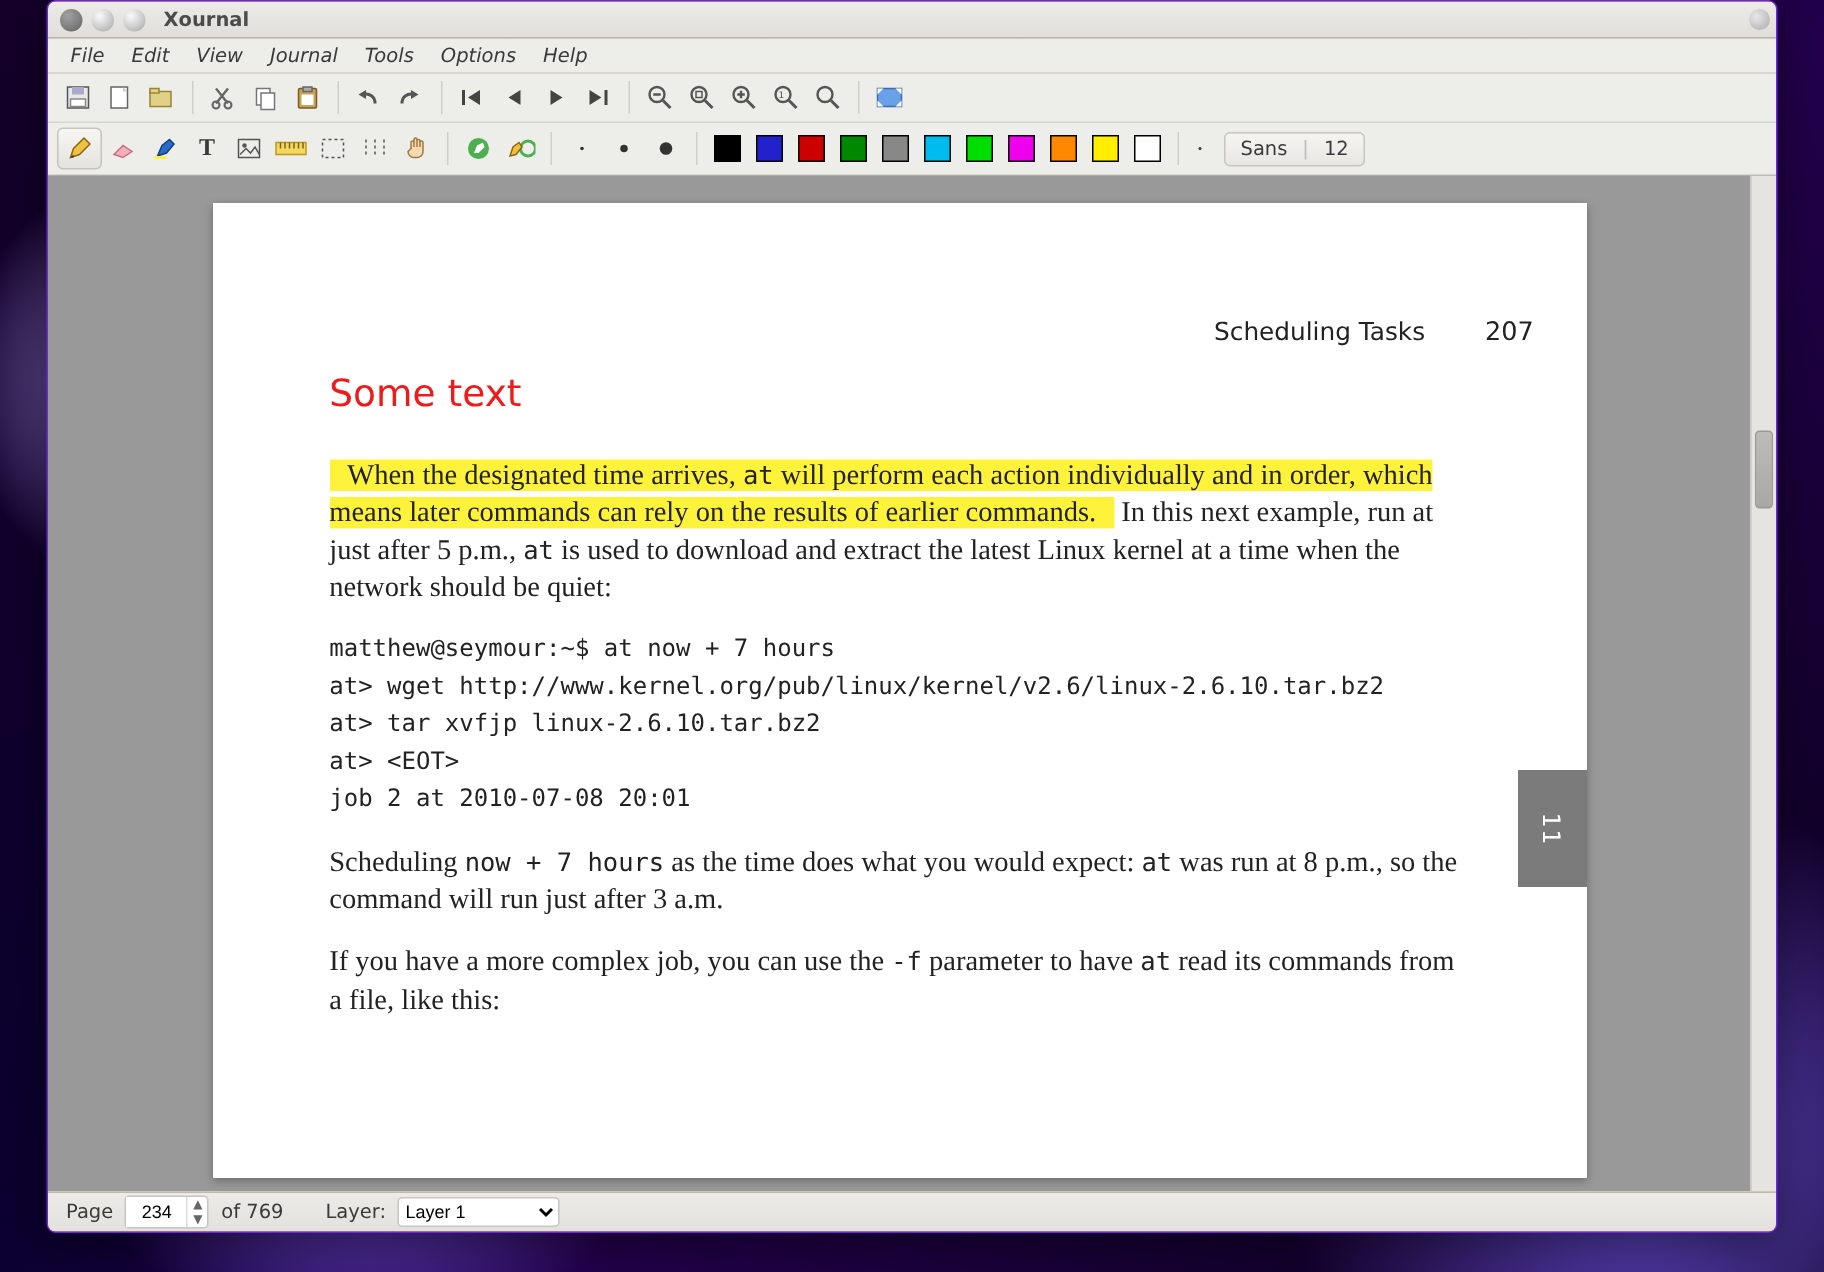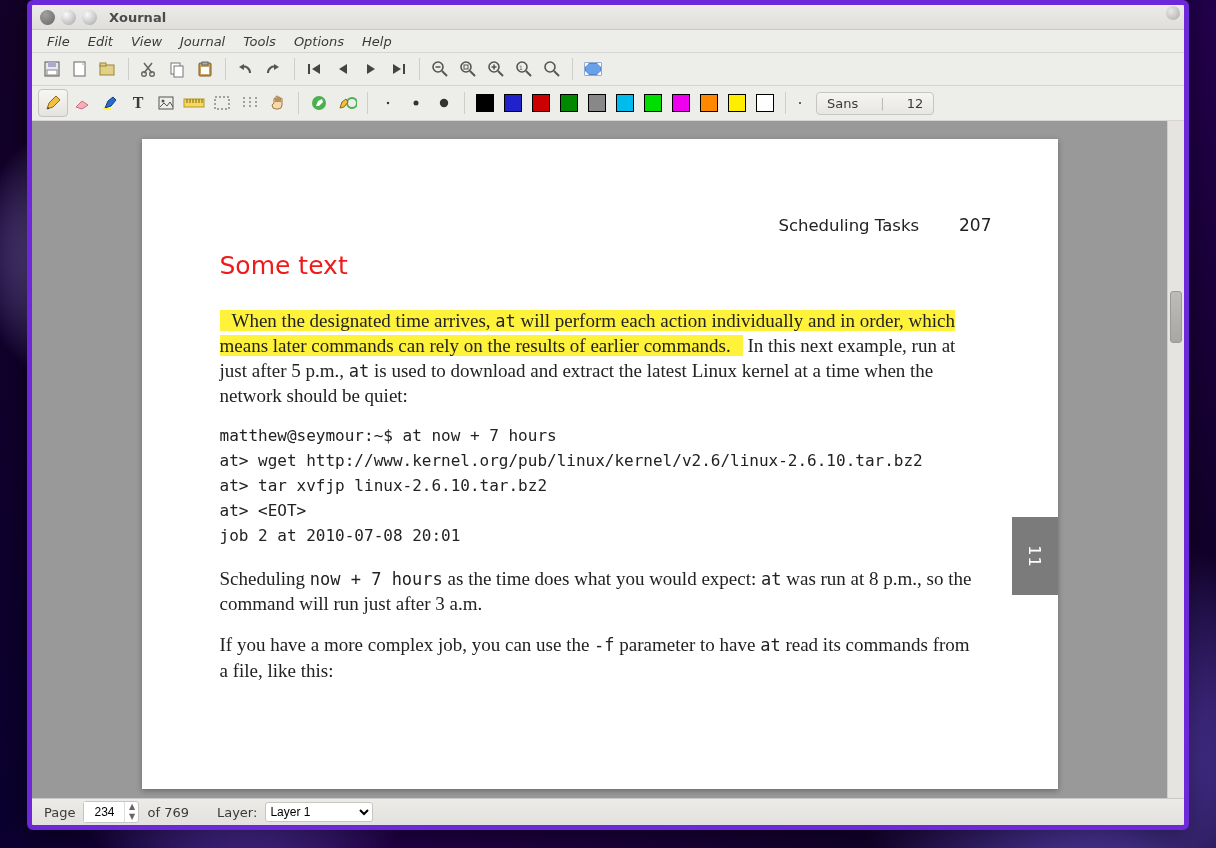--- a/index.html
+++ b/index.html
@@ -8,48 +8,48 @@
       radial-gradient(circle at 10% 30%,#b8a0ff 0%,transparent 12%),
       radial-gradient(circle at 80% 10%,#a066e8 0%,transparent 14%),
       radial-gradient(circle at 90% 90%,#6a4ed8 0%,transparent 18%),
       radial-gradient(circle at 20% 85%,#8a60ff 0%,transparent 16%),
       linear-gradient(135deg,#150029 0%,#0b0030 40%,#23004d 60%,#090018 100%);
     display:flex;align-items:flex-start;justify-content:center;
   }
   .panel-indicator{position:absolute;top:6px;right:36px;width:14px;height:14px;border-radius:50%;
     background:radial-gradient(circle at 35% 35%,#e8e8e8,#bdbdbd 70%,#9c9c9c);}
   .window{
-    width:1152px;height:820px;margin-top:0;background:#a16207;border:5px solid #6d28d9;border-radius:6px;
+    width:1152px;height:820px;margin-top:0;background:#a16207;border:1px solid #6d28d9;border-radius:6px;
     box-shadow:0 8px 30px rgba(0,0,0,.5);display:flex;flex-direction:column;overflow:hidden;
   }
   .titlebar{height:24px;display:flex;align-items:center;gap:6px;padding:0 8px;
     background:linear-gradient(#ecebe8,#dfdedb);border-bottom:1px solid #c9c8c5;}
   .tb-btn{width:15px;height:15px;border-radius:50%;
     background:radial-gradient(circle at 35% 30%,#fafafa,#bfbfbf 70%,#8f8f8f);display:inline-block;}
   .tb-close{background:radial-gradient(circle at 35% 30%,#a0a0a0,#7a7a7a 65%,#555);} 
   .tb-title{margin-left:6px;font-weight:bold;color:#4b4b4b;font-size:13px;}
   .menubar{height:22px;display:flex;align-items:center;gap:0;padding:0 6px;
     background:#ededea;border-bottom:1px solid #d6d5d1;}
   .menu-item{padding:2px 9px;cursor:default;border-radius:3px;font-style:italic;}
   .toolbar{display:flex;align-items:center;gap:0;padding:3px 6px;background:#ededea;border-bottom:1px solid #d6d5d1;flex-wrap:nowrap;}
   .tbtn{width:28px;height:26px;display:flex;align-items:center;justify-content:center;border-radius:3px;cursor:pointer;}
   .sep{width:1px;height:22px;background:#cfcecb;margin:0 6px;}
   .active-tool{border:1px solid #c4c3bf;background:linear-gradient(#f7f6f3,#e4e3e0);border-radius:4px;}
   .swatch{width:16px;height:16px;border:1px solid #000;}
   .font-box{margin-left:8px;border:1px solid #c6c5c1;border-radius:4px;background:linear-gradient(#f6f5f2,#e7e6e3);
-    padding:3px 10px;display:flex;gap:22px;align-items:center;cursor:pointer;}
+    padding:3px 10px;display:flex;gap:10px;align-items:center;cursor:pointer;}
   .content-area{flex:1;display:flex;overflow:hidden;background:#999;}
   .canvas-scroll{flex:1;overflow:auto;background:#999;display:flex;flex-direction:column;align-items:center;padding-bottom:20px;}
   .vscroll{width:16px;background:#e5e4e1;border-left:1px solid #cfcecb;position:relative;}
   .vscroll .thumb{position:absolute;left:2px;right:2px;top:170px;height:50px;border-radius:3px;
     background:linear-gradient(#bdbcb9,#a8a7a4);border:1px solid #9a9996;}
   .page{width:916px;background:#fff;box-shadow:0 2px 6px rgba(0,0,0,.3);}
   .page.prev{height:50px;margin-bottom:18px;}
   .page.curr{padding:76px 0 90px 0;position:relative;}
-  .page-head{display:flex;justify-content:flex-end;align-items:baseline;gap:40px;padding-right:66px;color:#222;}
+  .page-head{display:flex;justify-content:flex-end;align-items:baseline;gap:40px;padding-right:35px;color:#222;}
   .page-head .sect{font-size:16.5px;}
   .page-head .num{font-size:17px;}
   .thumb-tab{position:absolute;right:0;top:378px;width:46px;height:78px;background:#7b7b7b;color:#fff;
     display:flex;align-items:center;justify-content:center;font-size:16px;}
   .thumb-tab span{transform:rotate(90deg);display:inline-block;letter-spacing:1px;}
   .body-col{width:760px;margin:0 auto;color:#222;}
   .annotation{color:#ef1a1a;font-size:25px;font-family:"DejaVu Sans",sans-serif;margin:16px 0 28px 0;}
   .para{font-family:"Times New Roman",Times,serif;font-size:19px;line-height:1.32;margin:0 0 16px 0;}
   mark{background:#fff23a;color:inherit;padding:0 12px;}
   .mono{font-family:"DejaVu Sans Mono","Courier New",monospace;font-size:16px;line-height:1.55;

